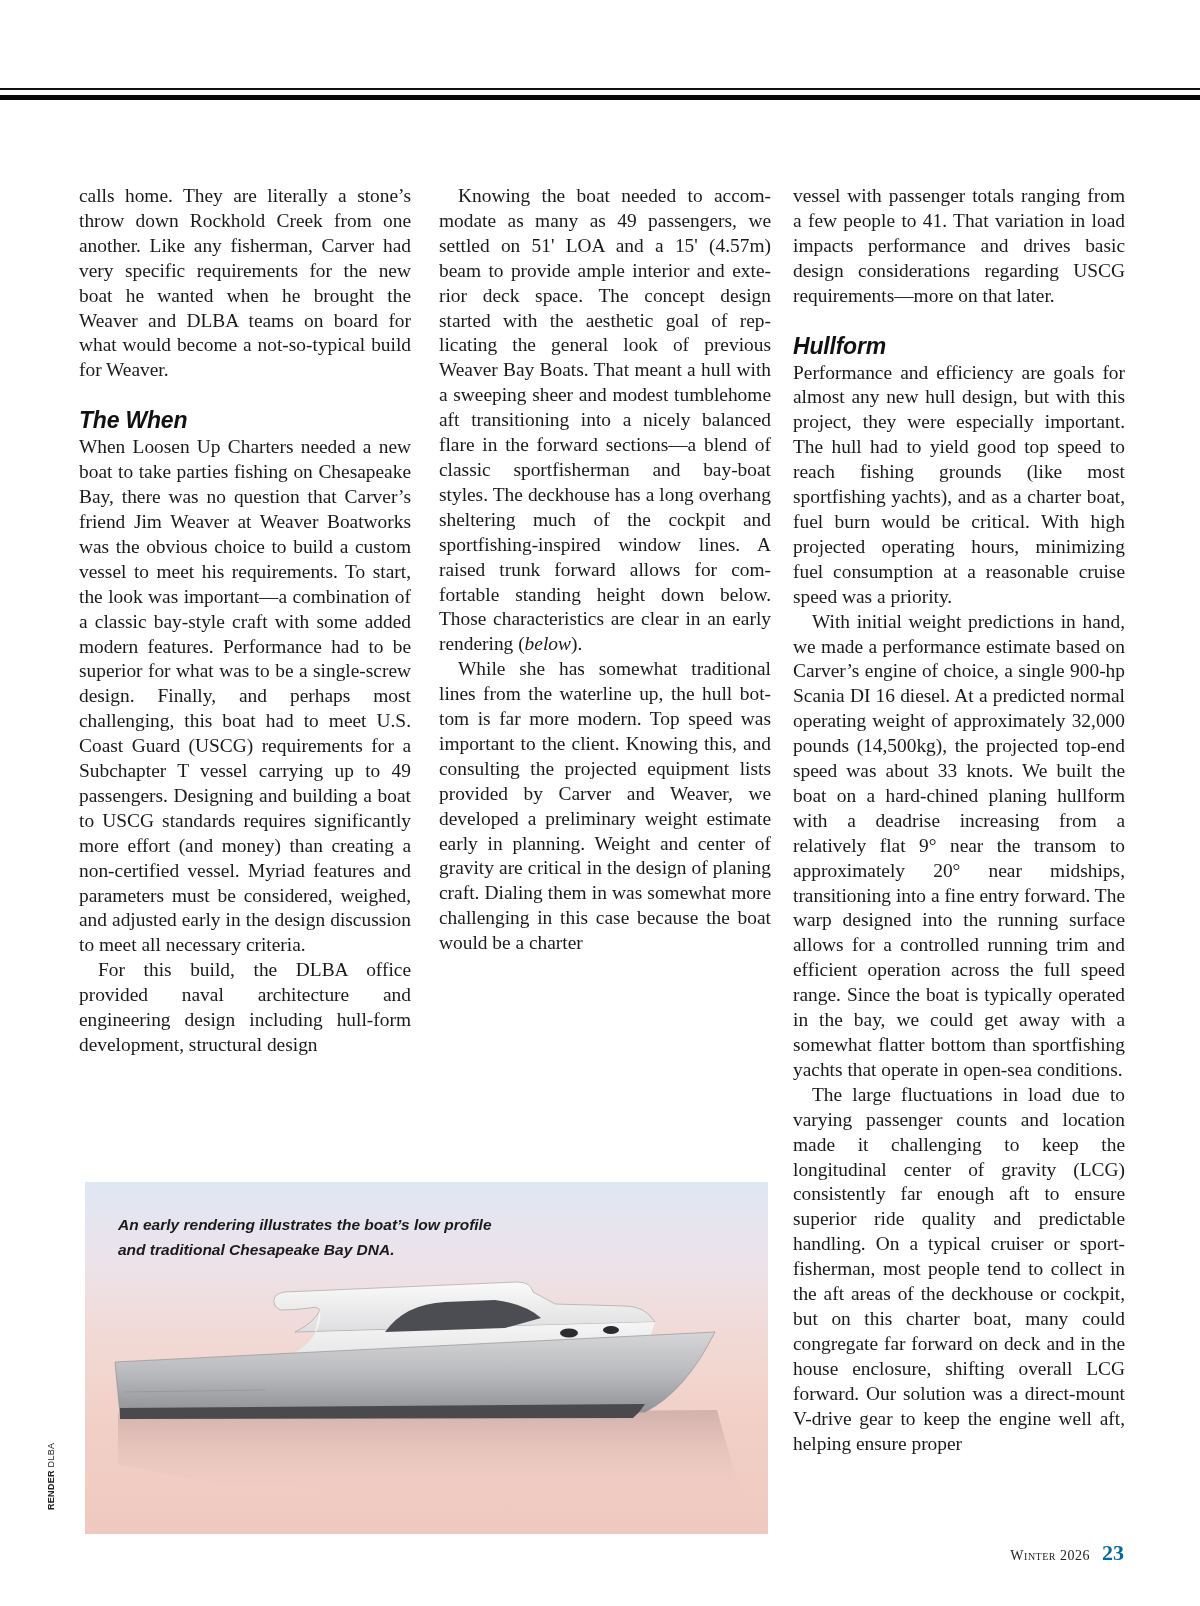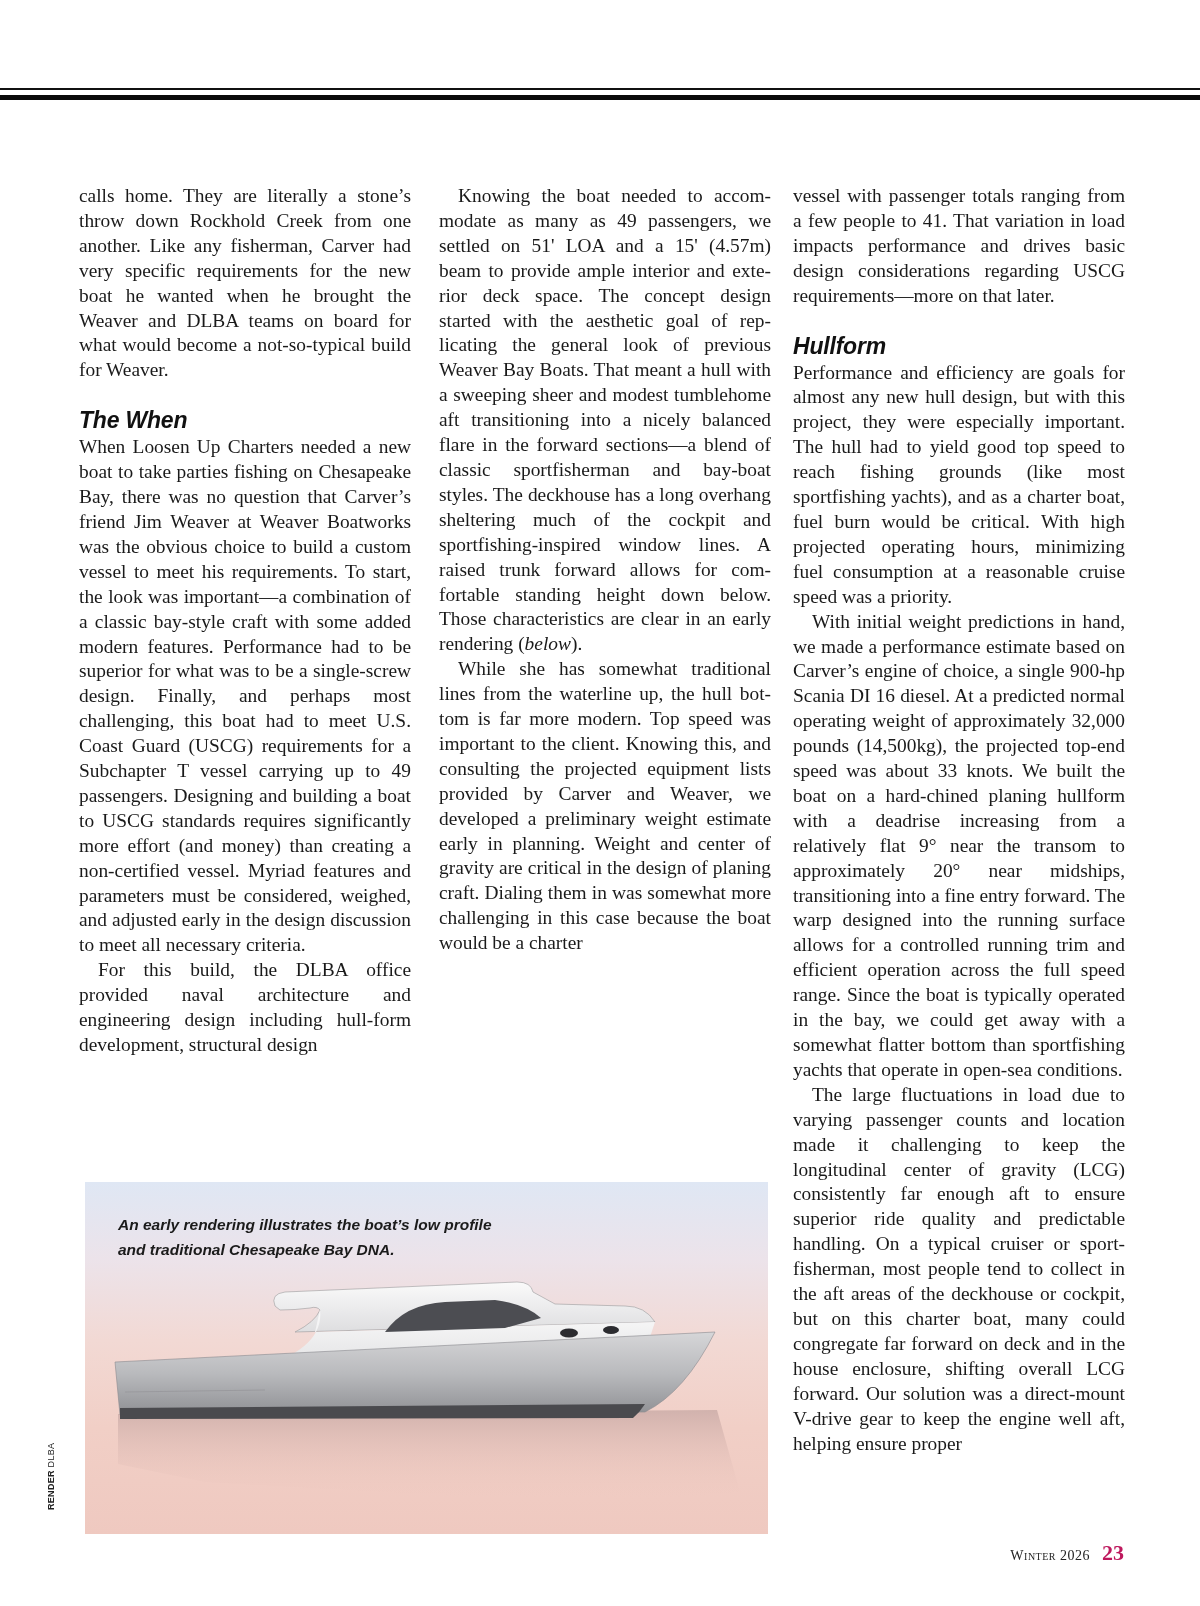--- a/index.html
+++ b/index.html
@@ -25,21 +25,21 @@
              font-family: "Liberation Sans", "DejaVu Sans", sans-serif; font-style: italic; font-weight: bold;
              font-size: 15.5px; line-height: 25px; color: #1b1b1b; }
   .boat { position: absolute; left: 0; top: 0; width: 683px; height: 352px; }
 
   .credit { position: absolute; left: 46px; top: 1510px; transform-origin: left top; transform: rotate(-90deg);
             font-family: "Liberation Sans", "DejaVu Sans", sans-serif; font-size: 9px; letter-spacing: 0.3px; color: #222; white-space: nowrap; }
   .credit b { font-weight: bold; }
 
   .folio { position: absolute; right: 76px; top: 1540px; white-space: nowrap; }
   .folio .issue { font-family: "Liberation Serif", "DejaVu Serif", serif; font-size: 14px; letter-spacing: 0.5px; color: #222; }
-  .folio .pg { font-family: "Liberation Serif", "DejaVu Serif", serif; font-weight: bold; font-size: 22px; margin-left: 12px; color: #be185d; }
+  .folio .pg { font-family: "Liberation Serif", "DejaVu Serif", serif; font-weight: bold; font-size: 22px; margin-left: 12px; color: #0369a1; }
 </style>
 </head>
 <body>
 
 <div class="rule-thin"></div>
 <div class="rule-thick"></div>
 
 <div class="col col1">
   <p>calls home. They are literally a stone’s throw down Rockhold Creek from one another. Like any fisherman, Carver had very specific requirements for the new boat he wanted when he brought the Weaver and DLBA teams on board for what would become a not-so-typical build for Weaver.</p>
   <h2 class="sub">The When</h2>

